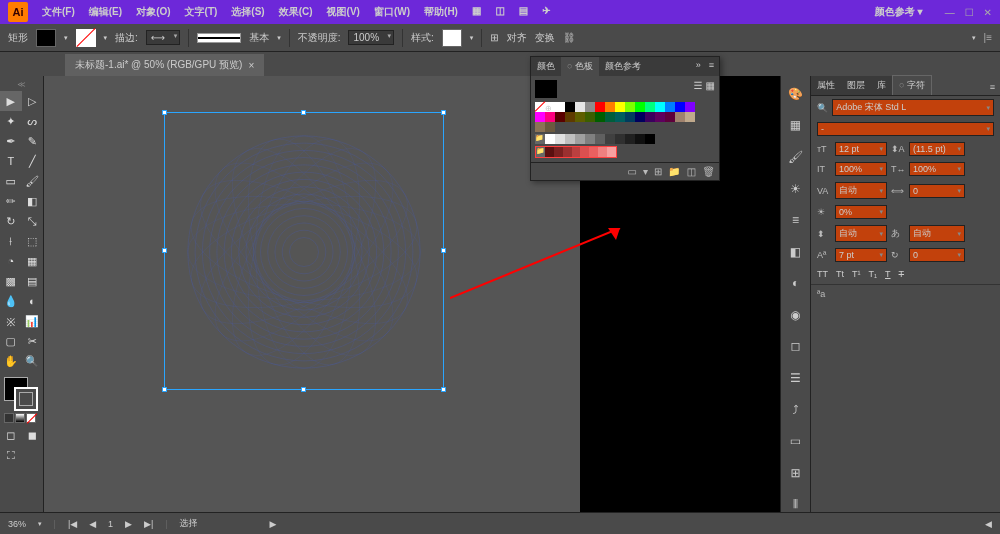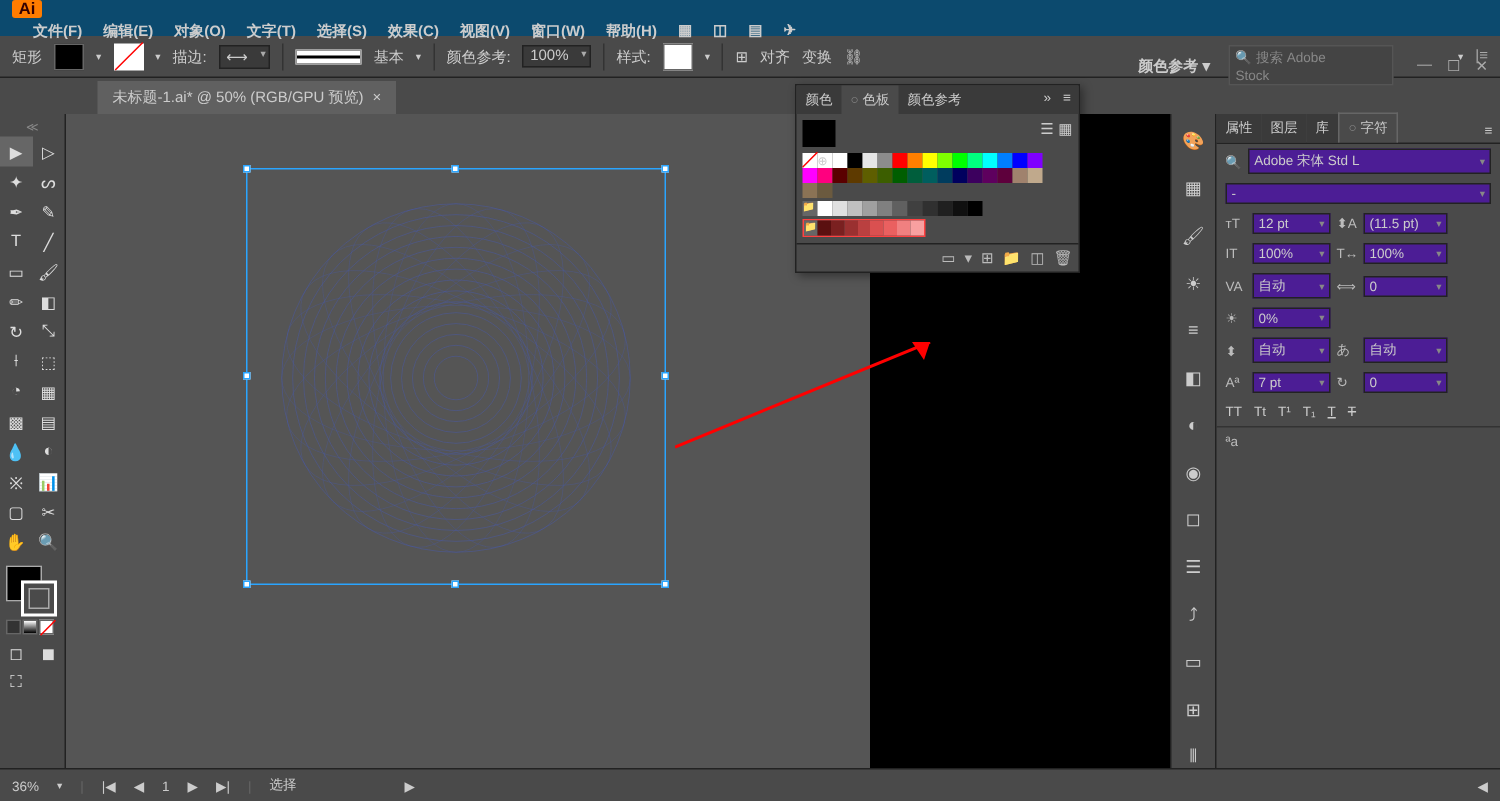--- a/index.html
+++ b/index.html
@@ -1,17 +1,17 @@
 <!DOCTYPE html>
 <html><head>
 <meta charset="utf-8">
 <style>
 * { margin: 0; padding: 0; box-sizing: border-box; font-family: "Microsoft YaHei", sans-serif; }
 body { width: 1000px; height: 534px; background: #3a3a3a; color: #ccc; font-size: 10px; overflow: hidden; position: relative; }
-.titlebar { height: 24px; background: #0c4a6e; display: flex; padding: 0 8px; flex-direction: column; }
+.titlebar { height: 24px; background: #6d28d9; display: flex; align-items: center; padding: 0 8px; }
 .ai-logo { width: 20px; height: 20px; background: #ff7c00; color: #330000; font-weight: bold; display: flex; align-items: center; justify-content: center; font-size: 11px; border-radius: 2px; }
 .menubar { display: flex; gap: 2px; margin-left: 8px; }
 .menu-item { padding: 2px 6px; cursor: pointer; font-weight: bold; }
 .title-right { margin-left: auto; display: flex; gap: 6px; align-items: center; }
 .search-box { background: #444; border: 1px solid #555; padding: 1px 40px 1px 4px; font-size: 9px; color: #888; width: 110px; }
 .win-controls { display: flex; gap: 10px; margin-left: 10px; color: #aaa; }
 .optbar { height: 28px; background: #4a4a4a; display: flex; align-items: center; padding: 0 8px; gap: 8px; border-bottom: 1px solid #222; }
 .opt-swatch { width: 20px; height: 18px; background: #000; border: 1px solid #666; }
 .opt-noedge { width: 20px; height: 18px; background: #fff; position: relative; }
 .opt-noedge::after { content: ""; position: absolute; width: 26px; height: 1px; background: red; top: 8px; left: -3px; transform: rotate(-45deg); }
@@ -39,21 +39,21 @@
 .h-t{left:50%;top:-3px;margin-left:-3px}.h-b{left:50%;bottom:-3px;margin-left:-3px}
 .h-l{top:50%;left:-3px;margin-top:-3px}.h-r{top:50%;right:-3px;margin-top:-3px}
 .spiro { position: absolute; inset: 18px; }
 .panel-stack { width: 30px; background: #4a4a4a; border-left: 1px solid #222; display: flex; flex-direction: column; align-items: center; padding-top: 10px; gap: 16px; }
 .stack-ic { width: 18px; height: 16px; display:flex; align-items:center; justify-content:center; color: #ccc; font-size: 12px; cursor:pointer; }
 .right-panels { width: 190px; background: #4a4a4a; border-left: 1px solid #222; display: flex; flex-direction: column; font-size: 9px; }
 .char-tabs { display: flex; height: 20px; align-items: flex-end; border-bottom: 1px solid #222; }
 .char-tab { padding: 3px 6px; background: #3a3a3a; }
 .char-tab.active { background: #4a4a4a; border: 1px solid #666; border-bottom: none; }
 .char-row { display: flex; align-items: center; gap: 4px; padding: 3px 6px; }
-.char-field { flex: 1; background: #4c1d95; border: 1px solid #222; padding: 1px 3px; display: flex; align-items: center; gap: 3px; }
+.char-field { flex: 1; background: #c2410c; border: 1px solid #222; padding: 1px 3px; display: flex; align-items: center; gap: 3px; }
 .char-field::after { content: "▾"; margin-left: auto; font-size: 7px; color: #888; }
 .ch-icon { width: 14px; display:inline-block; color:#bbb; }
 .swatches-float { position: absolute; left: 530px; top: 56px; width: 190px; background: #4a4a4a; border: 1px solid #222; z-index: 50; box-shadow: 2px 2px 6px rgba(0,0,0,.4); }
 .sw-tabs { display: flex; background: #3a3a3a; font-size: 9px; }
 .sw-tab { padding: 3px 6px; }
 .sw-tab.active { background: #4a4a4a; }
 .sw-body { padding: 4px; }
 .sw-header { display: flex; gap: 4px; margin-bottom: 4px; }
 .cur-col { width: 22px; height: 18px; background: #000; }
 .sw-view-ic { margin-left: auto; display:flex; gap:3px; }
@@ -83,21 +83,20 @@
     <span class="menu-item">视图(V)</span>
     <span class="menu-item">窗口(W)</span>
     <span class="menu-item">帮助(H)</span>
     <span class="menu-item">▦</span>
     <span class="menu-item">◫</span>
     <span class="menu-item">▤</span>
     <span class="menu-item">✈</span>
   </div>
   <div class="title-right">
     <span class="menu-item"><span>颜色参考</span> ▾</span>
-    <div class="search-box" placeholder="搜索 Adobe Stock">🔍 <span>搜索 Adobe Stock</span></div>
     <div class="win-controls">
       <span>—</span>
       <span>☐</span>
       <span>✕</span>
     </div>
   </div>
 </div>
 
 <div class="optbar">
   <span>矩形</span>
@@ -107,21 +106,21 @@
   <span style="font-size:7px">▾</span>
   <span>描边:</span>
   <div class="opt-dd">⟷</div>
   <div class="opt-sep"></div>
   <div class="stroke-preview">
       <div></div>
     </div>
   <span>基本</span>
   <span style="font-size:7px">▾</span>
   <div class="opt-sep"></div>
-  <span>颜色参考:</span>
+  <span>不透明度:</span>
   <div class="opt-dd">100%</div>
   <div class="opt-sep"></div>
   <span>样式:</span>
   <div class="opt-swatch" style="background:#fff"></div>
   <span style="font-size:7px">▾</span>
   <div class="opt-sep"></div>
   <span>⊞</span>
   <span>对齐</span>
   <span>变换</span>
   <span>⛓</span>

